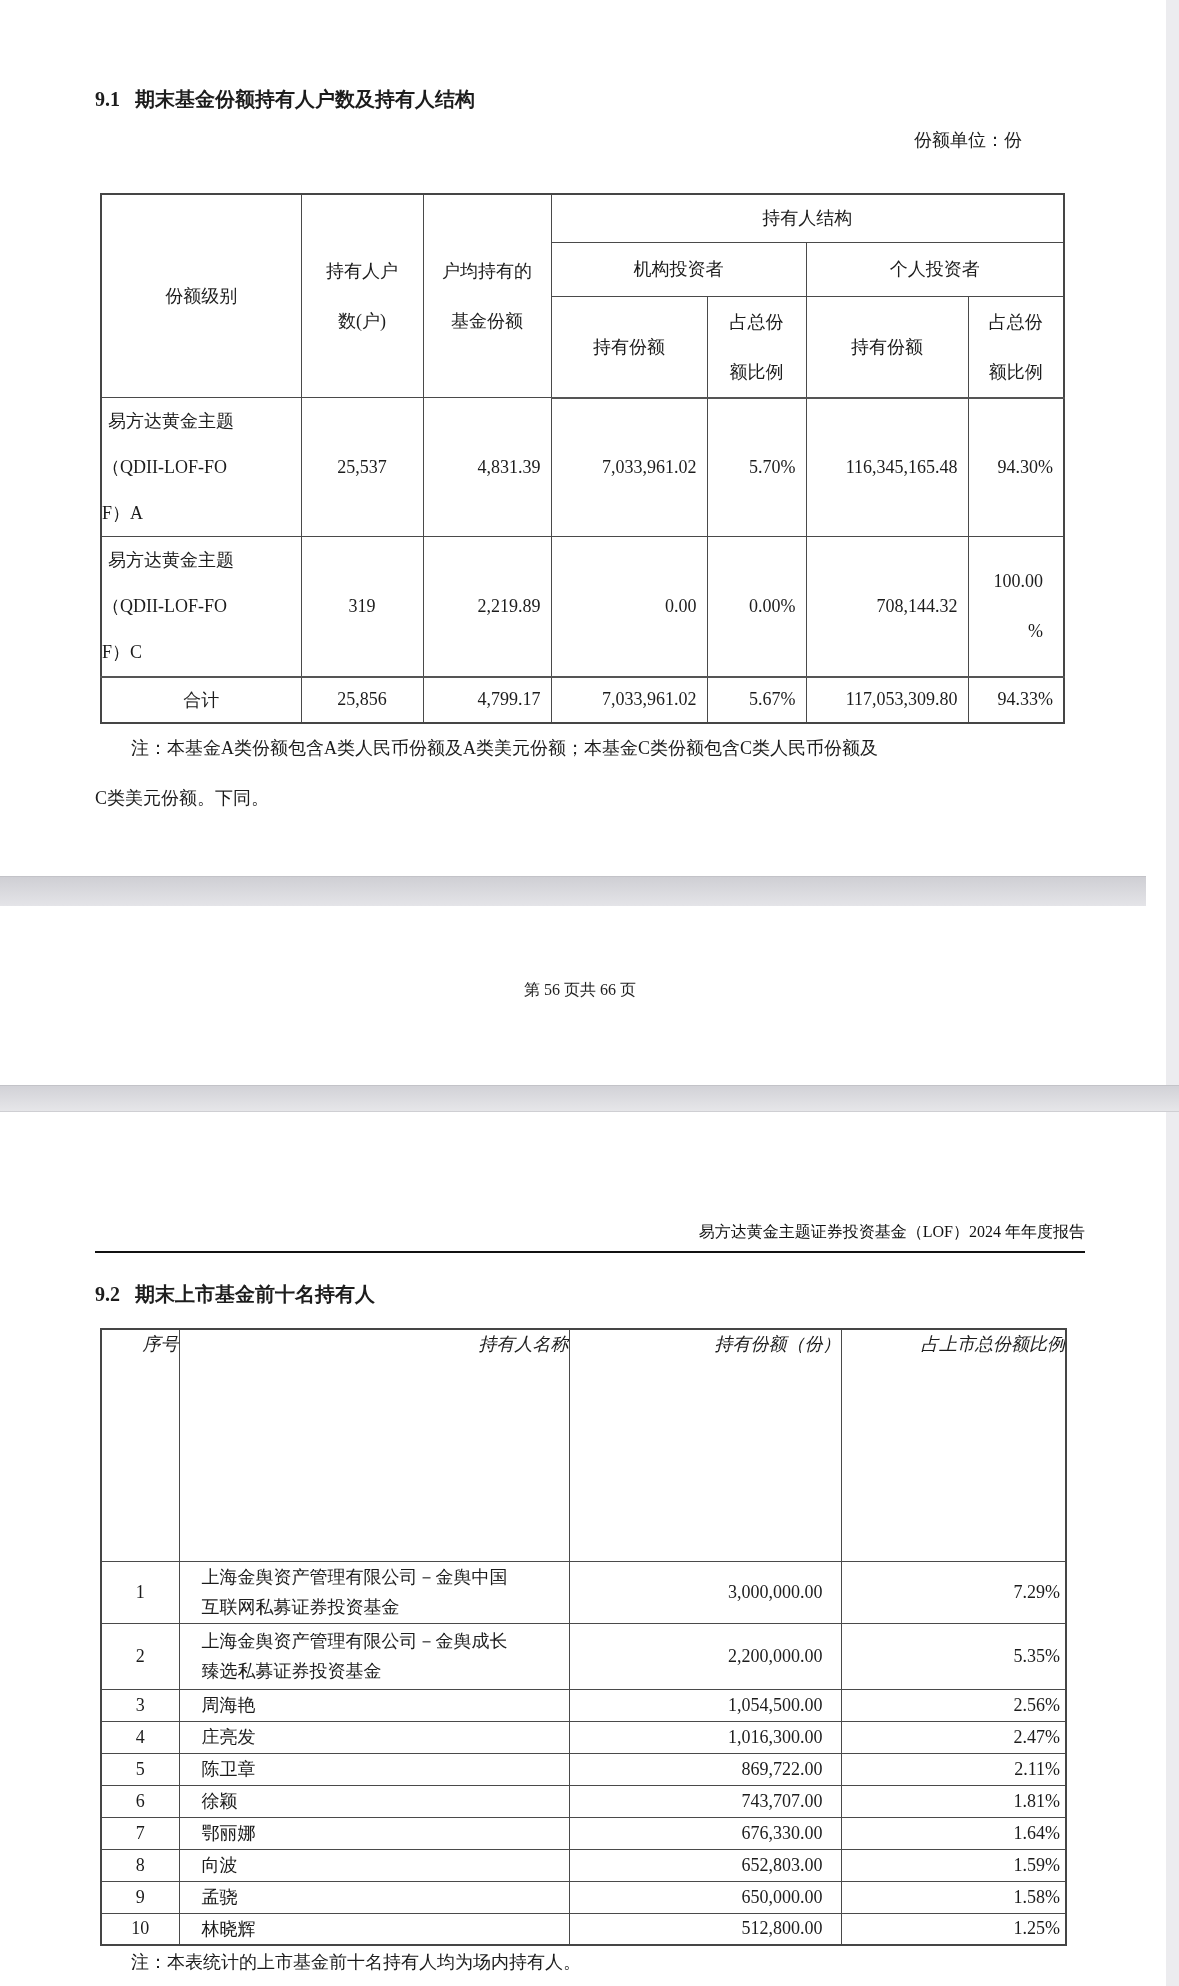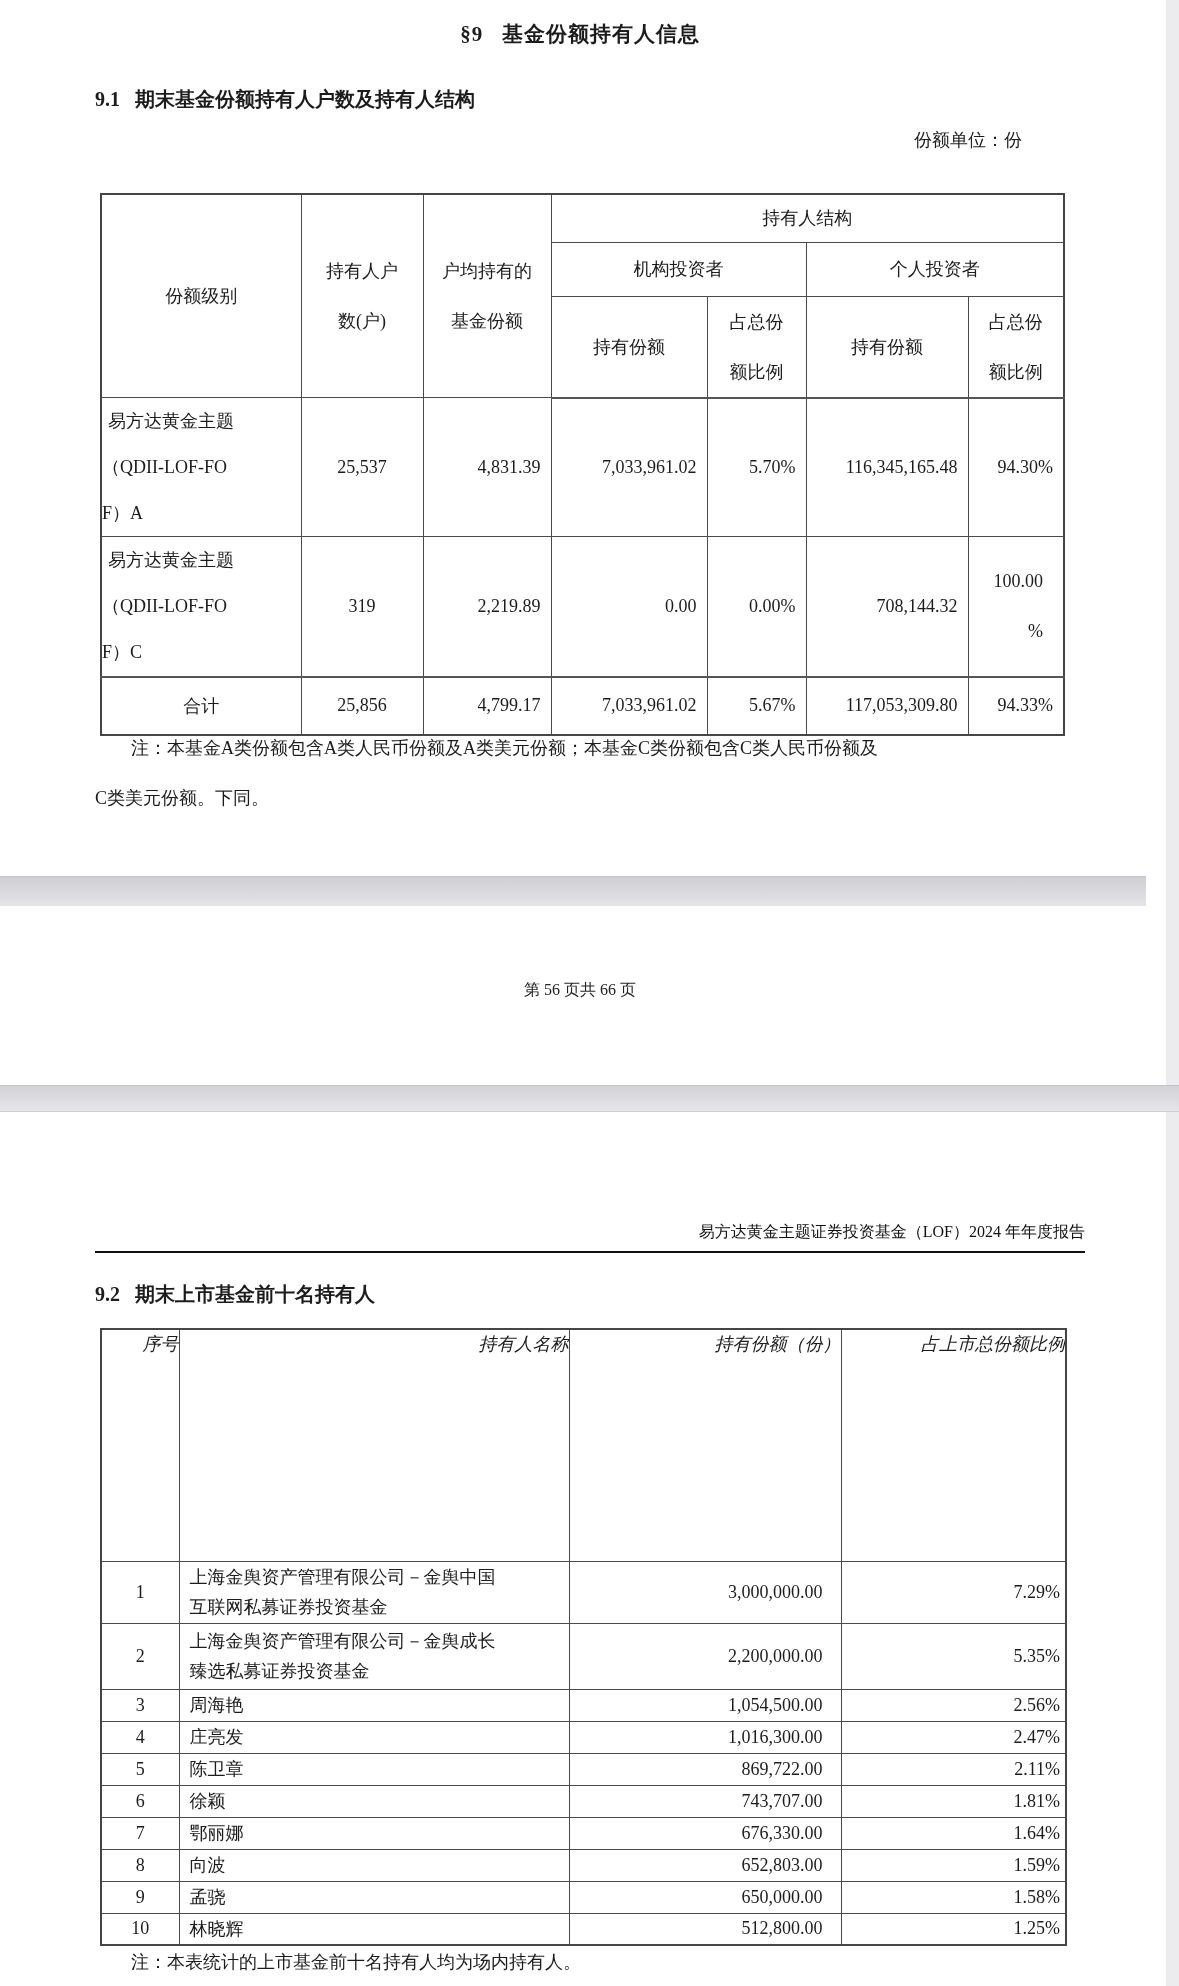--- a/index.html
+++ b/index.html
@@ -69,42 +69,41 @@
   .t1 { top: 193px; left: 100px; width: 963px; border: 2px solid #454545; }
   .t2 { top: 1328px; left: 100px; width: 965px; border: 2px solid #454545; }
   .ctr { text-align: center; }
   .num { text-align: right; padding-right: 10px; }
   .hl { display: block; text-align: center; line-height: 50px; }
   tr.hr1 td { height: 48px; }
   tr.hr2 td { height: 54px; }
   tr.hr3 td { height: 95px; border-bottom: 2px solid #555; }
   tr.ra td { height: 136px; }
   tr.rc td { height: 140px; border-bottom: 2px solid #555; }
-  tr.rt td { height: 58px; }
+  tr.rt td { height: 46px; }
   .cls-l1 { display:block; text-align:left; padding-left:6px; line-height:46px; }
   .cls-ln { display:block; text-align:left; line-height:46px; }
   .pct2 { display:block; text-align:right; padding-right:20px; line-height:50px; }
   
   tr.t2h td { height: 232px; vertical-align: top; padding-top: 2px; text-align:right;font-style:italic; }
   tr.t2r1 td { height: 62px; }
   tr.t2r2 td { height: 66px; }
   tr.t2rs td { height: 32px; }
-  .nm { text-align: left; padding-left: 10px; }
+  .nm { text-align: left; padding-left: 22px; }
   .nm-line { display: block; line-height: 30px; }
   .sh { text-align: right; padding-right: 18px; }
   .pc { text-align: right; padding-right: 5px; }
 </style>
 </head>
 <body>
 
 <div class="screen">
 
   <div class="scroll-track"></div>
 
-  <div class="doc-title">§9   基金份额持有人信息</div>
   <div class="sec-heading h91">9.1   期末基金份额持有人户数及持有人结构</div>
   <div class="unit-label">份额单位：份</div>
 
   <table class="t1">
     <colgroup>
       <col style="width:200px">
         <col style="width:122px">
         <col style="width:128px">
       <col style="width:156px">
         <col style="width:99px">

